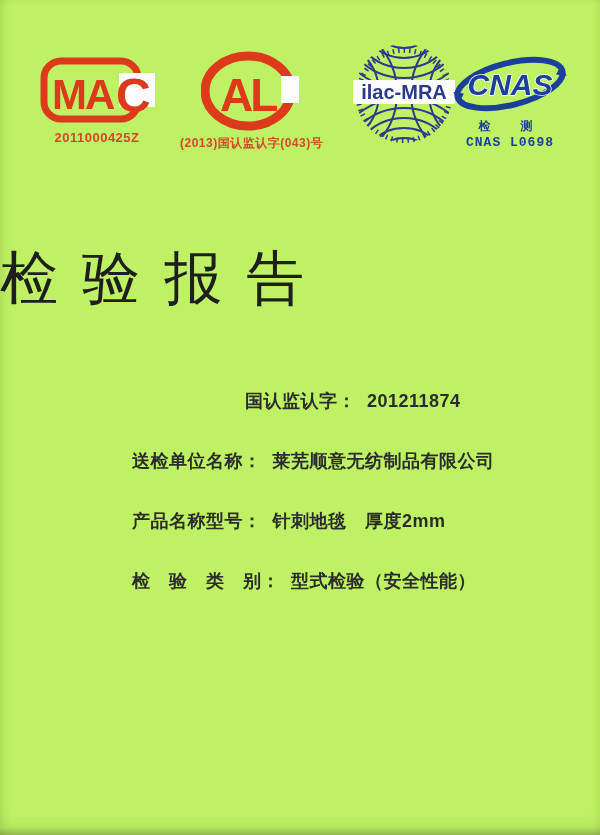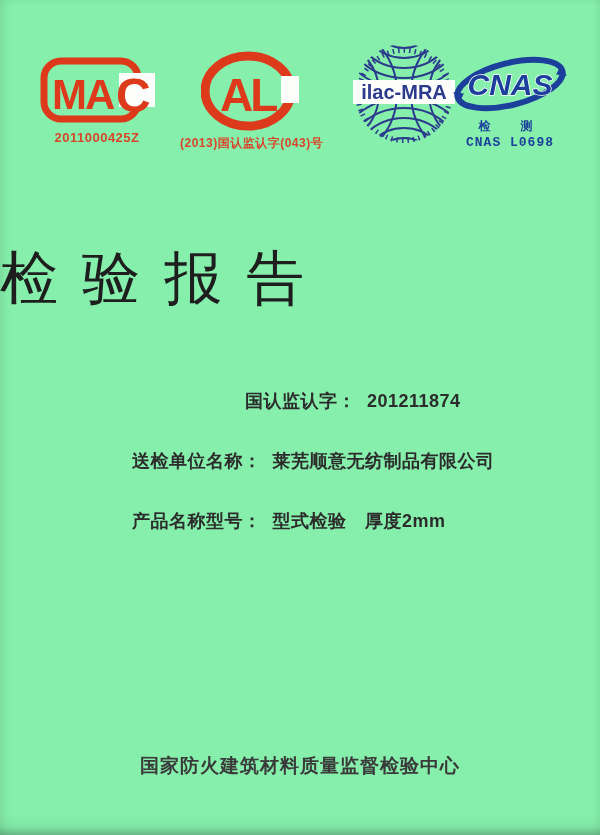--- a/index.html
+++ b/index.html
@@ -1,18 +1,18 @@
 <!DOCTYPE html>
 <html><head>
 <meta charset="utf-8">
 <style>
   html,body{margin:0;padding:0;background:#e8e8e8;}
   .page{
     position:relative;width:600px;height:835px;margin:0 auto;
-    background:#86efac;overflow:hidden;
+    background:#bef264;overflow:hidden;
     font-family:"Liberation Sans","DejaVu Sans",sans-serif;
     box-shadow:inset 0 -14px 18px -10px rgba(0,0,0,.16),
                inset 10px 0 14px -10px rgba(0,0,0,.12),
                inset -8px 0 10px -8px rgba(0,0,0,.07),
                inset 0 6px 10px -8px rgba(0,0,0,.08);
   }
   .page::after{
     content:"";position:absolute;left:0;right:0;bottom:0;height:8px;
     background:linear-gradient(to bottom,rgba(0,0,0,0),rgba(0,0,0,.14));
     pointer-events:none;
@@ -122,17 +122,19 @@
 
   <div class="report-title">检 验 报 告</div>
 
   <div class="field f-report-no">
     <span class="flabel">国认监认字：</span><span class="fvalue">201211874</span>
   </div>
   <div class="field f-unit">
     <span class="flabel">送检单位名称：</span><span class="fvalue">莱芜顺意无纺制品有限公司</span>
   </div>
   <div class="field f-product">
-    <span class="flabel">产品名称型号：</span><span class="fvalue">型式检验　厚度2mm</span>
+    <span class="flabel">产品名称型号：</span><span class="fvalue">针刺地毯　厚度2mm</span>
+  </div>
+  <div class="field f-category">
+    <span class="flabel">检　验　类　别：</span><span class="fvalue">型式检验（安全性能）</span>
   </div>
 
-  <div class="footer-org">国家防火建筑材料质量监督检验中心</div>
 </div>
 
 </body></html>

